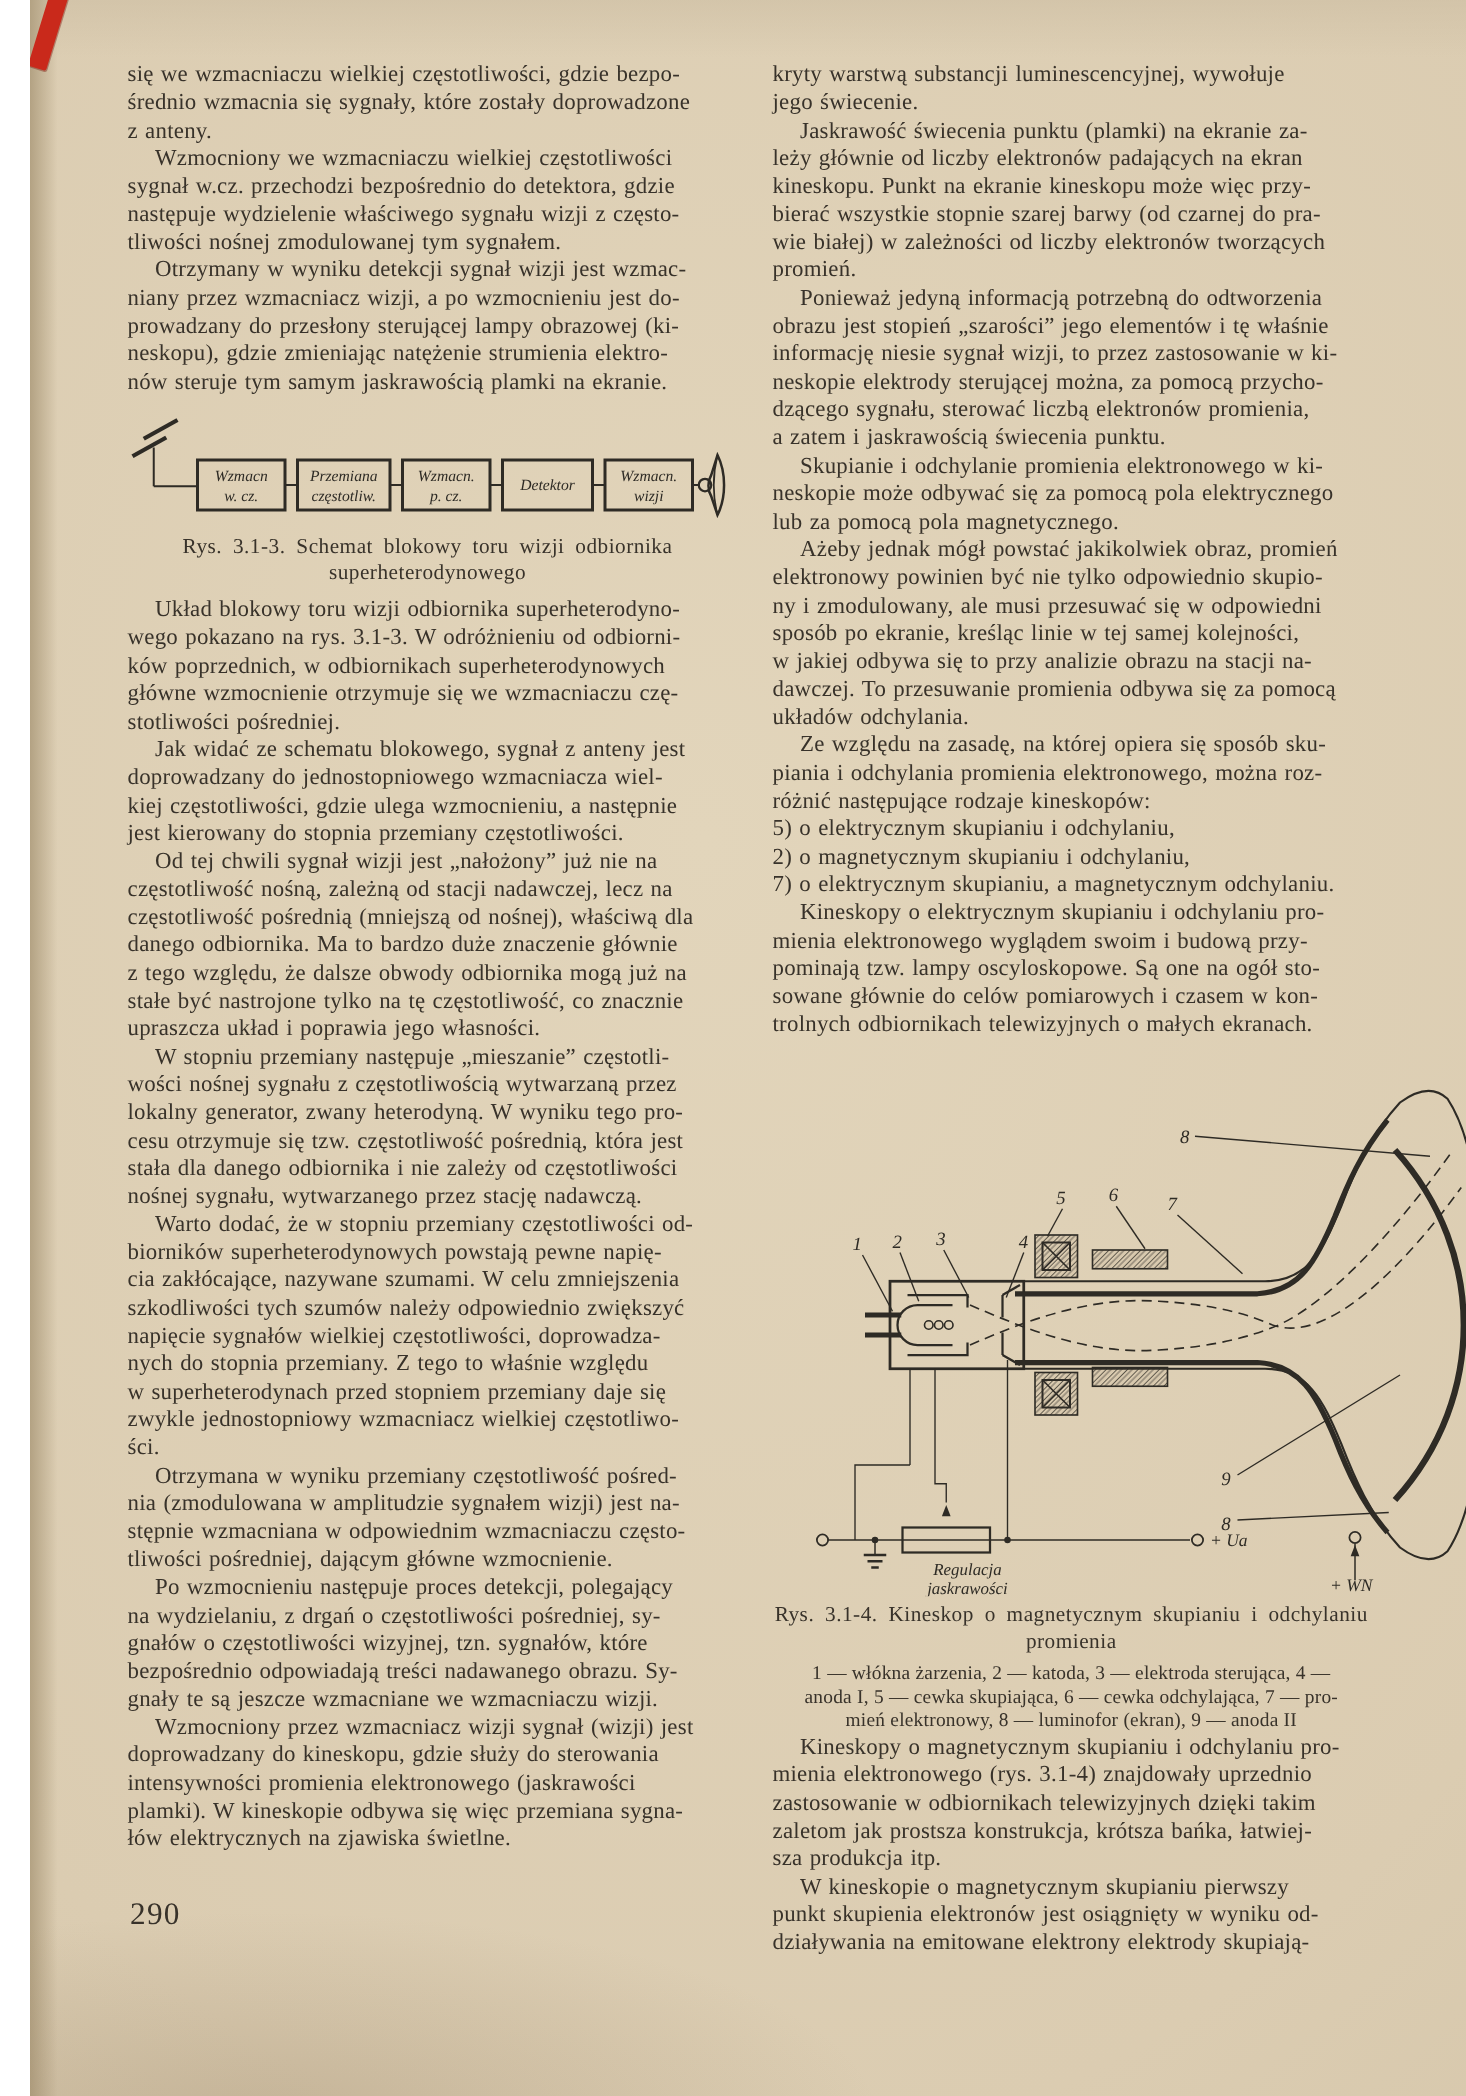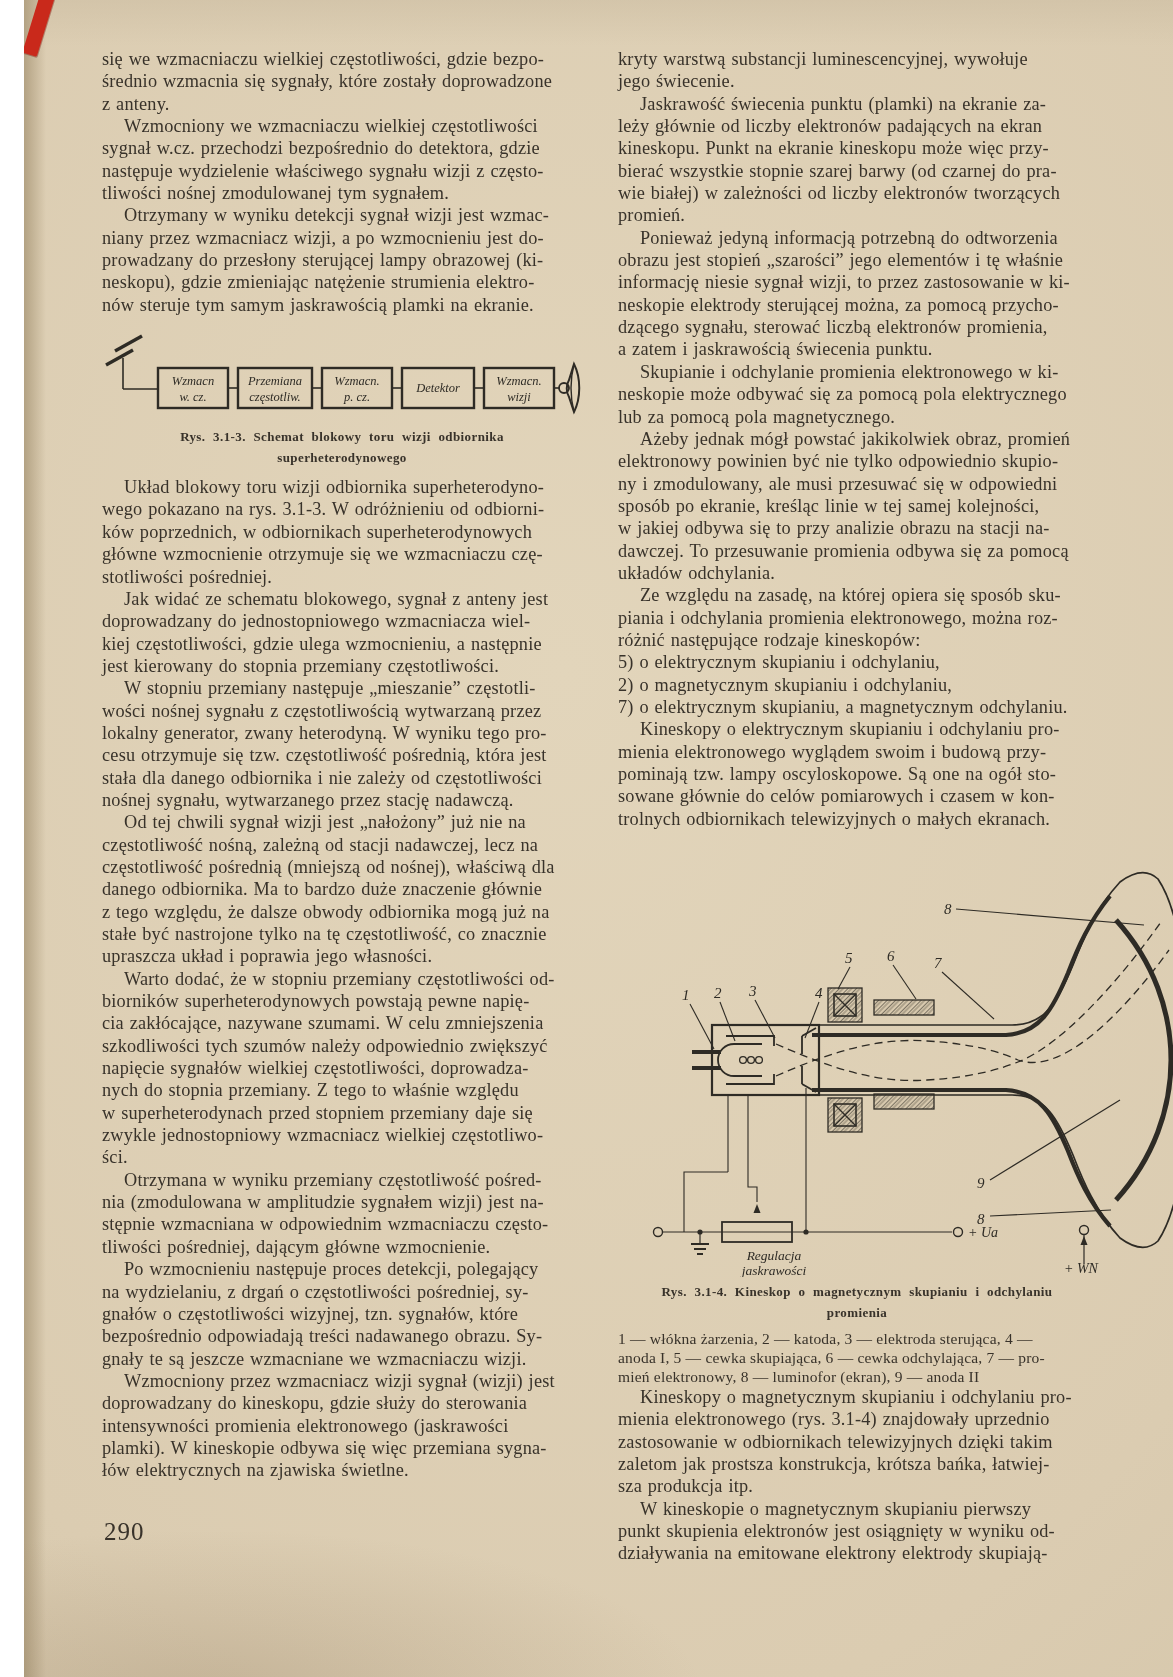--- a/index.html
+++ b/index.html
@@ -31,24 +31,24 @@
     margin:0;white-space:pre-line;
     font-size:18.3px;line-height:22.35px;letter-spacing:.2px;word-spacing:1px;
     text-indent:22px;text-align:left;
   }
   p.blk.noindent{text-indent:0;}
   .figure{margin:0;padding:0;}
   .fig1{margin-top:14px;margin-bottom:8px;}
   .fig1 svg{display:block;}
   .figcap{
     margin:4px 0 0 0;white-space:pre-line;text-align:center;
-    font-weight:bold;font-size:13px;line-height:21px;letter-spacing:.4px;word-spacing:4px;
+    font-weight:normal;font-size:17px;line-height:21px;letter-spacing:.4px;word-spacing:4px;
   }
   .figlegend{
-    margin:6px 0 0 0;white-space:pre-line;text-align:left;
+    margin:6px 0 0 0;white-space:pre-line;text-align:center;
     font-size:15.5px;line-height:19px;letter-spacing:.2px;
   }
   .fig2{margin-top:2px;}
   .fig2 svg{display:block;margin-left:4px;}
   .after-fig{margin-top:14px;}
   .pagenum{
     margin:36px 0 0 2px;font-size:25px;letter-spacing:1px;
   }
   
   .ink{stroke:#2e2b25;fill:none;}
@@ -119,33 +119,33 @@
 
     <p class="blk after-fig">Układ blokowy toru wizji odbiornika superheterodyno-
 wego pokazano na rys. 3.1-3. W odróżnieniu od odbiorni-
 ków poprzednich, w odbiornikach superheterodynowych
 główne wzmocnienie otrzymuje się we wzmacniaczu czę-
 stotliwości pośredniej.</p>
     <p class="blk">Jak widać ze schematu blokowego, sygnał z anteny jest
 doprowadzany do jednostopniowego wzmacniacza wiel-
 kiej częstotliwości, gdzie ulega wzmocnieniu, a następnie
 jest kierowany do stopnia przemiany częstotliwości.</p>
-    <p class="blk">W stopniu przemiany następuje „mieszanie” częstotli-
-wości nośnej sygnału z częstotliwością wytwarzaną przez
-lokalny generator, zwany heterodyną. W wyniku tego pro-
-cesu otrzymuje się tzw. częstotliwość pośrednią, która jest
-stała dla danego odbiornika i nie zależy od częstotliwości
-nośnej sygnału, wytwarzanego przez stację nadawczą.</p>
     <p class="blk">Od tej chwili sygnał wizji jest „nałożony” już nie na
 częstotliwość nośną, zależną od stacji nadawczej, lecz na
 częstotliwość pośrednią (mniejszą od nośnej), właściwą dla
 danego odbiornika. Ma to bardzo duże znaczenie głównie
 z tego względu, że dalsze obwody odbiornika mogą już na
 stałe być nastrojone tylko na tę częstotliwość, co znacznie
 upraszcza układ i poprawia jego własności.</p>
+    <p class="blk">W stopniu przemiany następuje „mieszanie” częstotli-
+wości nośnej sygnału z częstotliwością wytwarzaną przez
+lokalny generator, zwany heterodyną. W wyniku tego pro-
+cesu otrzymuje się tzw. częstotliwość pośrednią, która jest
+stała dla danego odbiornika i nie zależy od częstotliwości
+nośnej sygnału, wytwarzanego przez stację nadawczą.</p>
     <p class="blk">Warto dodać, że w stopniu przemiany częstotliwości od-
 biorników superheterodynowych powstają pewne napię-
 cia zakłócające, nazywane szumami. W celu zmniejszenia
 szkodliwości tych szumów należy odpowiednio zwiększyć
 napięcie sygnałów wielkiej częstotliwości, doprowadza-
 nych do stopnia przemiany. Z tego to właśnie względu
 w superheterodynach przed stopniem przemiany daje się
 zwykle jednostopniowy wzmacniacz wielkiej częstotliwo-
 ści.</p>
     <p class="blk">Otrzymana w wyniku przemiany częstotliwość pośred-

